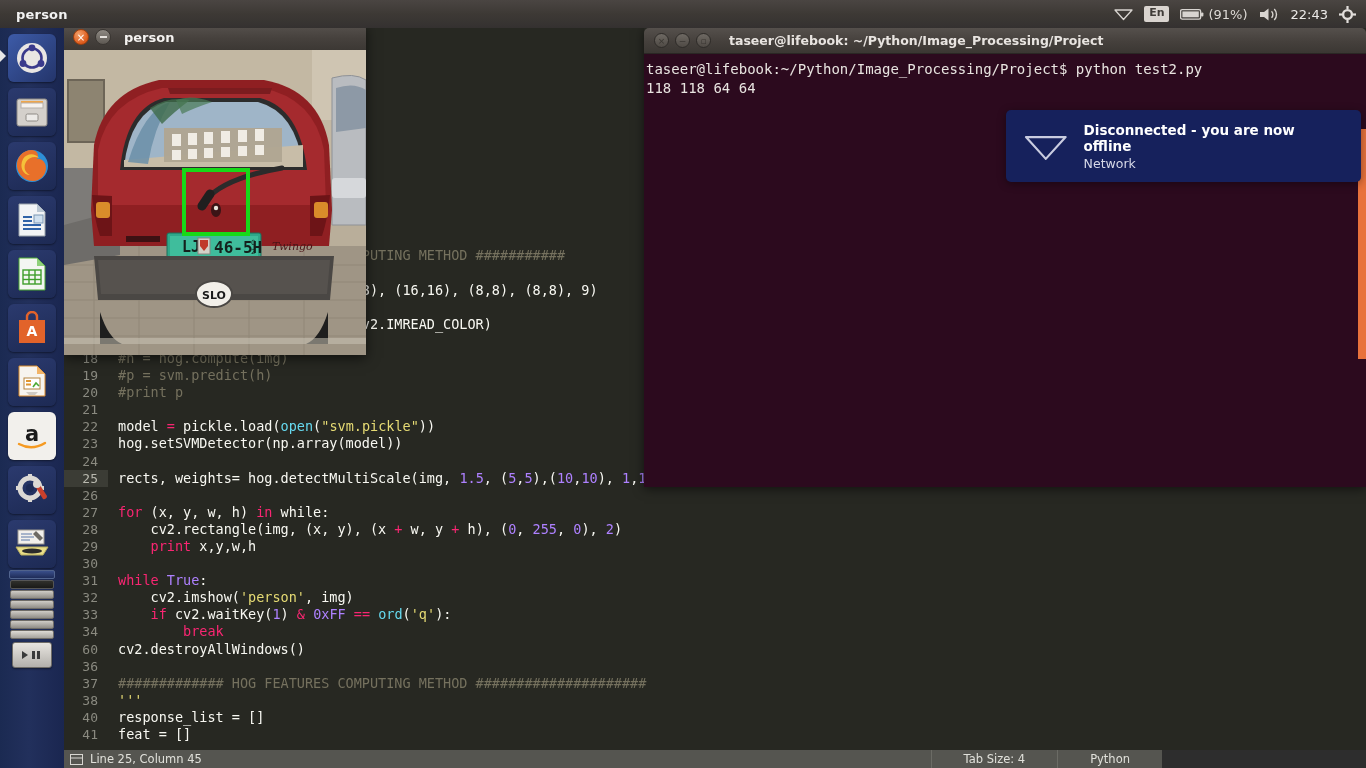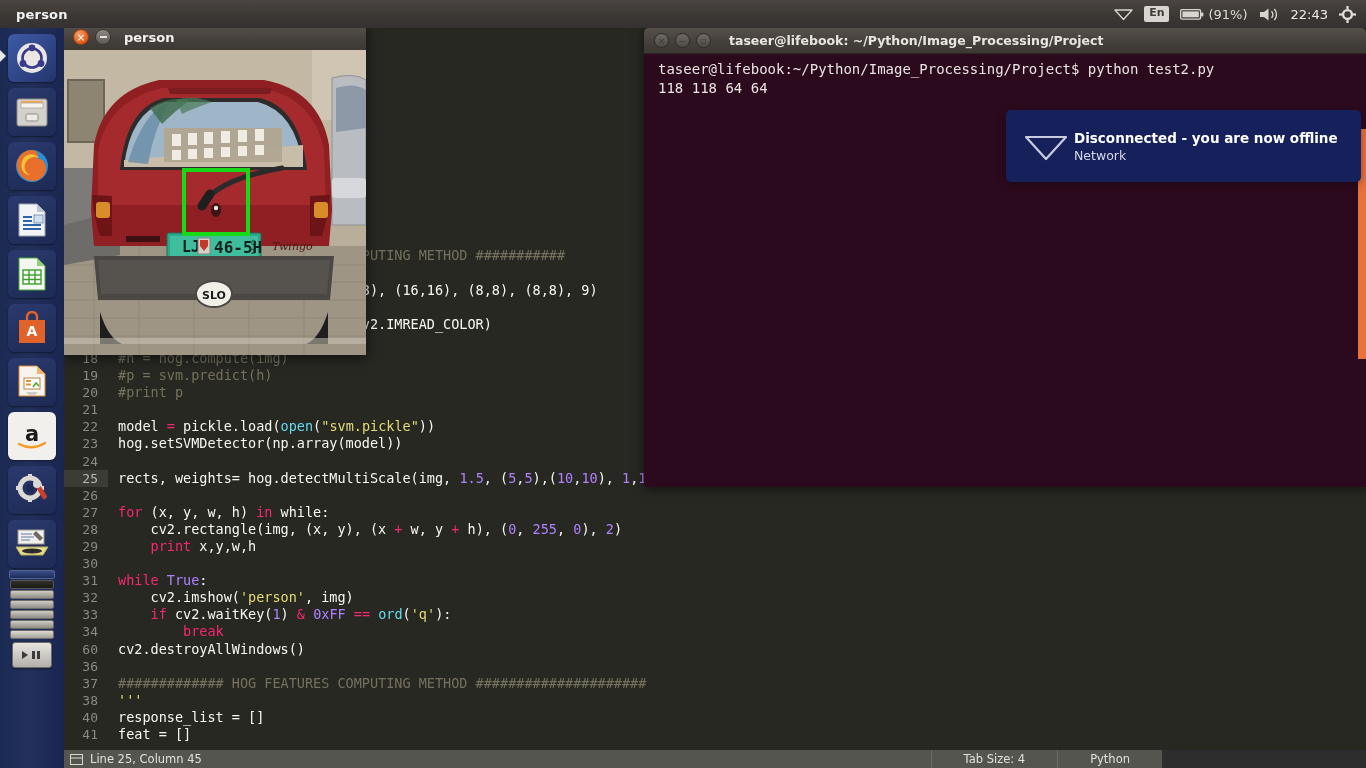--- a/index.html
+++ b/index.html
@@ -96,21 +96,21 @@
   }
   .wbtn{ width:15px; height:15px; border-radius:50%; display:flex;
          align-items:center; justify-content:center; font-size:9px; color:#3a3632;
          background:linear-gradient(to bottom,#6e6963,#4f4a45);
          border:1px solid #2e2b28; }
   #term-title{
     color:#e8e4e0; font-size:12.5px; font-weight:bold; margin-left:12px;
     font-family:"DejaVu Sans",sans-serif;
   }
   #term-body{
-    height:433px; background:#2c0a1e; padding:6px 0 0 12px;
+    height:433px; background:#2c0a1e; padding:6px 0 0 0;
     font-family:"DejaVu Sans Mono","Liberation Mono",monospace;
     font-size:14px; line-height:19px; color:#e8e4e0; position:relative;
   }
   .tline{ white-space:pre; padding-left:2px; }
   #term-scroll{
     position:absolute; right:0; top:75px; width:8px; height:230px;
     background:#e8723c;
   }
 
   
@@ -137,21 +137,21 @@
   }
   #cv-min i{ display:block; width:7px; height:2px; background:#e4e0dc; }
   #cv-title{ color:#f4f2f0; font-size:13px; font-weight:bold; margin-left:7px;
              font-family:"DejaVu Sans",sans-serif; }
   #cv-canvas{ width:302px; height:305px; display:block; background:#7d7366; }
 
   
   #notification{
     position:absolute; left:1006px; top:110px; width:355px; height:72px;
     background:#16215c; border-radius:5px; z-index:95;
-    display:flex; align-items:center; padding:0 16px; gap:4px;
+    display:flex; align-items:center; padding:0 16px; gap:14px;
     box-shadow:0 2px 8px rgba(0,0,0,.4);
   }
   #notif-text{ display:flex; flex-direction:column; gap:2px; }
   #notif-title{ color:#ffffff; font-size:13.5px; font-weight:bold; }
   #notif-body{ color:#d7d9e8; font-size:12.5px; }
 </style>
 </head>
 <body>
 
 <div id="launcher">

